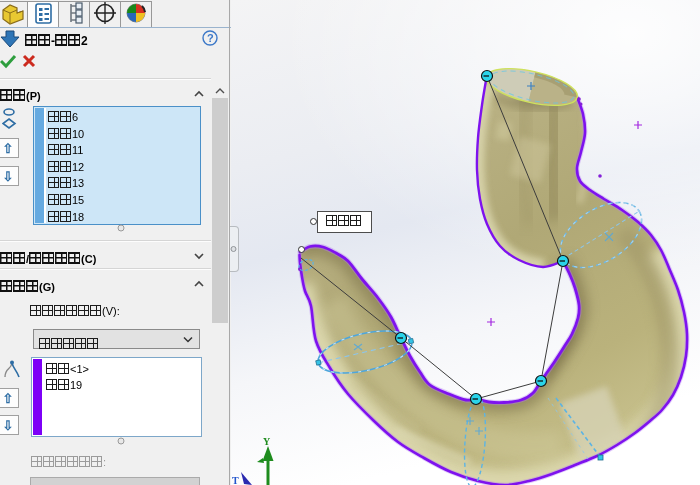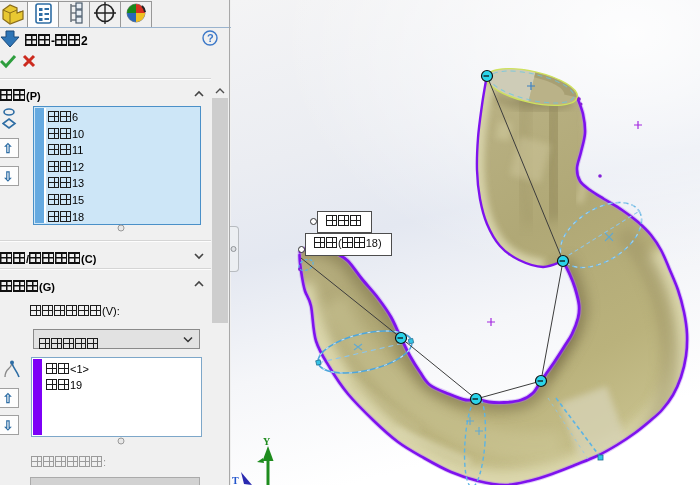--- a/index.html
+++ b/index.html
@@ -157,21 +157,20 @@
 <path d="M 266.5,458 L 269.5,458 L 269.5,485 L 266.5,485 Z" fill="#1e8c1e"></path>
 <path d="M 268,446 L 273.5,461 L 262.5,461 Z" fill="#1e8c1e"></path>
 <path d="M 263,458 l -6,4 7,1 z" fill="#1e8c1e"></path>
 <text x="263" y="445" font-size="10" fill="#1e8c1e" font-family="Liberation Serif,serif" font-weight="bold">Y</text>
 <path d="M 252,485 L 241,472 L 244,484 Z" fill="#2a2ab0"></path>
 </g>
 <text x="232" y="484" font-size="10" fill="#2255cc" font-family="Liberation Serif,serif" font-weight="bold">T</text>
 </svg>
 <div class="tip" style="left:317px;top:211px;width:39px;height:15px;"><span class="c"></span><span class="c"></span><span class="c"></span></div>
 <div class="anch" style="left:310px;top:218px;"></div>
-<div class="tip" style="left:305px;top:233px;width:71px;height:16px;"><span class="c"></span><span class="c"></span><span style="font-size:11px">(</span><span class="c"></span><span class="c"></span><span style="font-size:11px">18)</span></div>
 <div class="anch" style="left:298px;top:246px;"></div>
 <div id="panel">
 <div id="tabs">
 <div class="tab" id="t1" style="left:-3px;width:31px;"></div>
 <div class="tab" id="t2" style="left:28px;width:31px;"></div>
 <div class="tab" id="t3" style="left:59px;width:31px;"></div>
 <div class="tab" id="t4" style="left:90px;width:31px;"></div>
 <div class="tab" id="t5" style="left:121px;width:31px;"></div>
 <svg width="231" height="28" style="position:absolute;left:0;top:0">
 <path d="M 3,10 L 10,5 L 17,8 L 17,13 L 23,11 L 23,19 L 10,24 L 3,19 Z" fill="#e8c832" stroke="#8a6d1a" stroke-width="1.2"></path>

